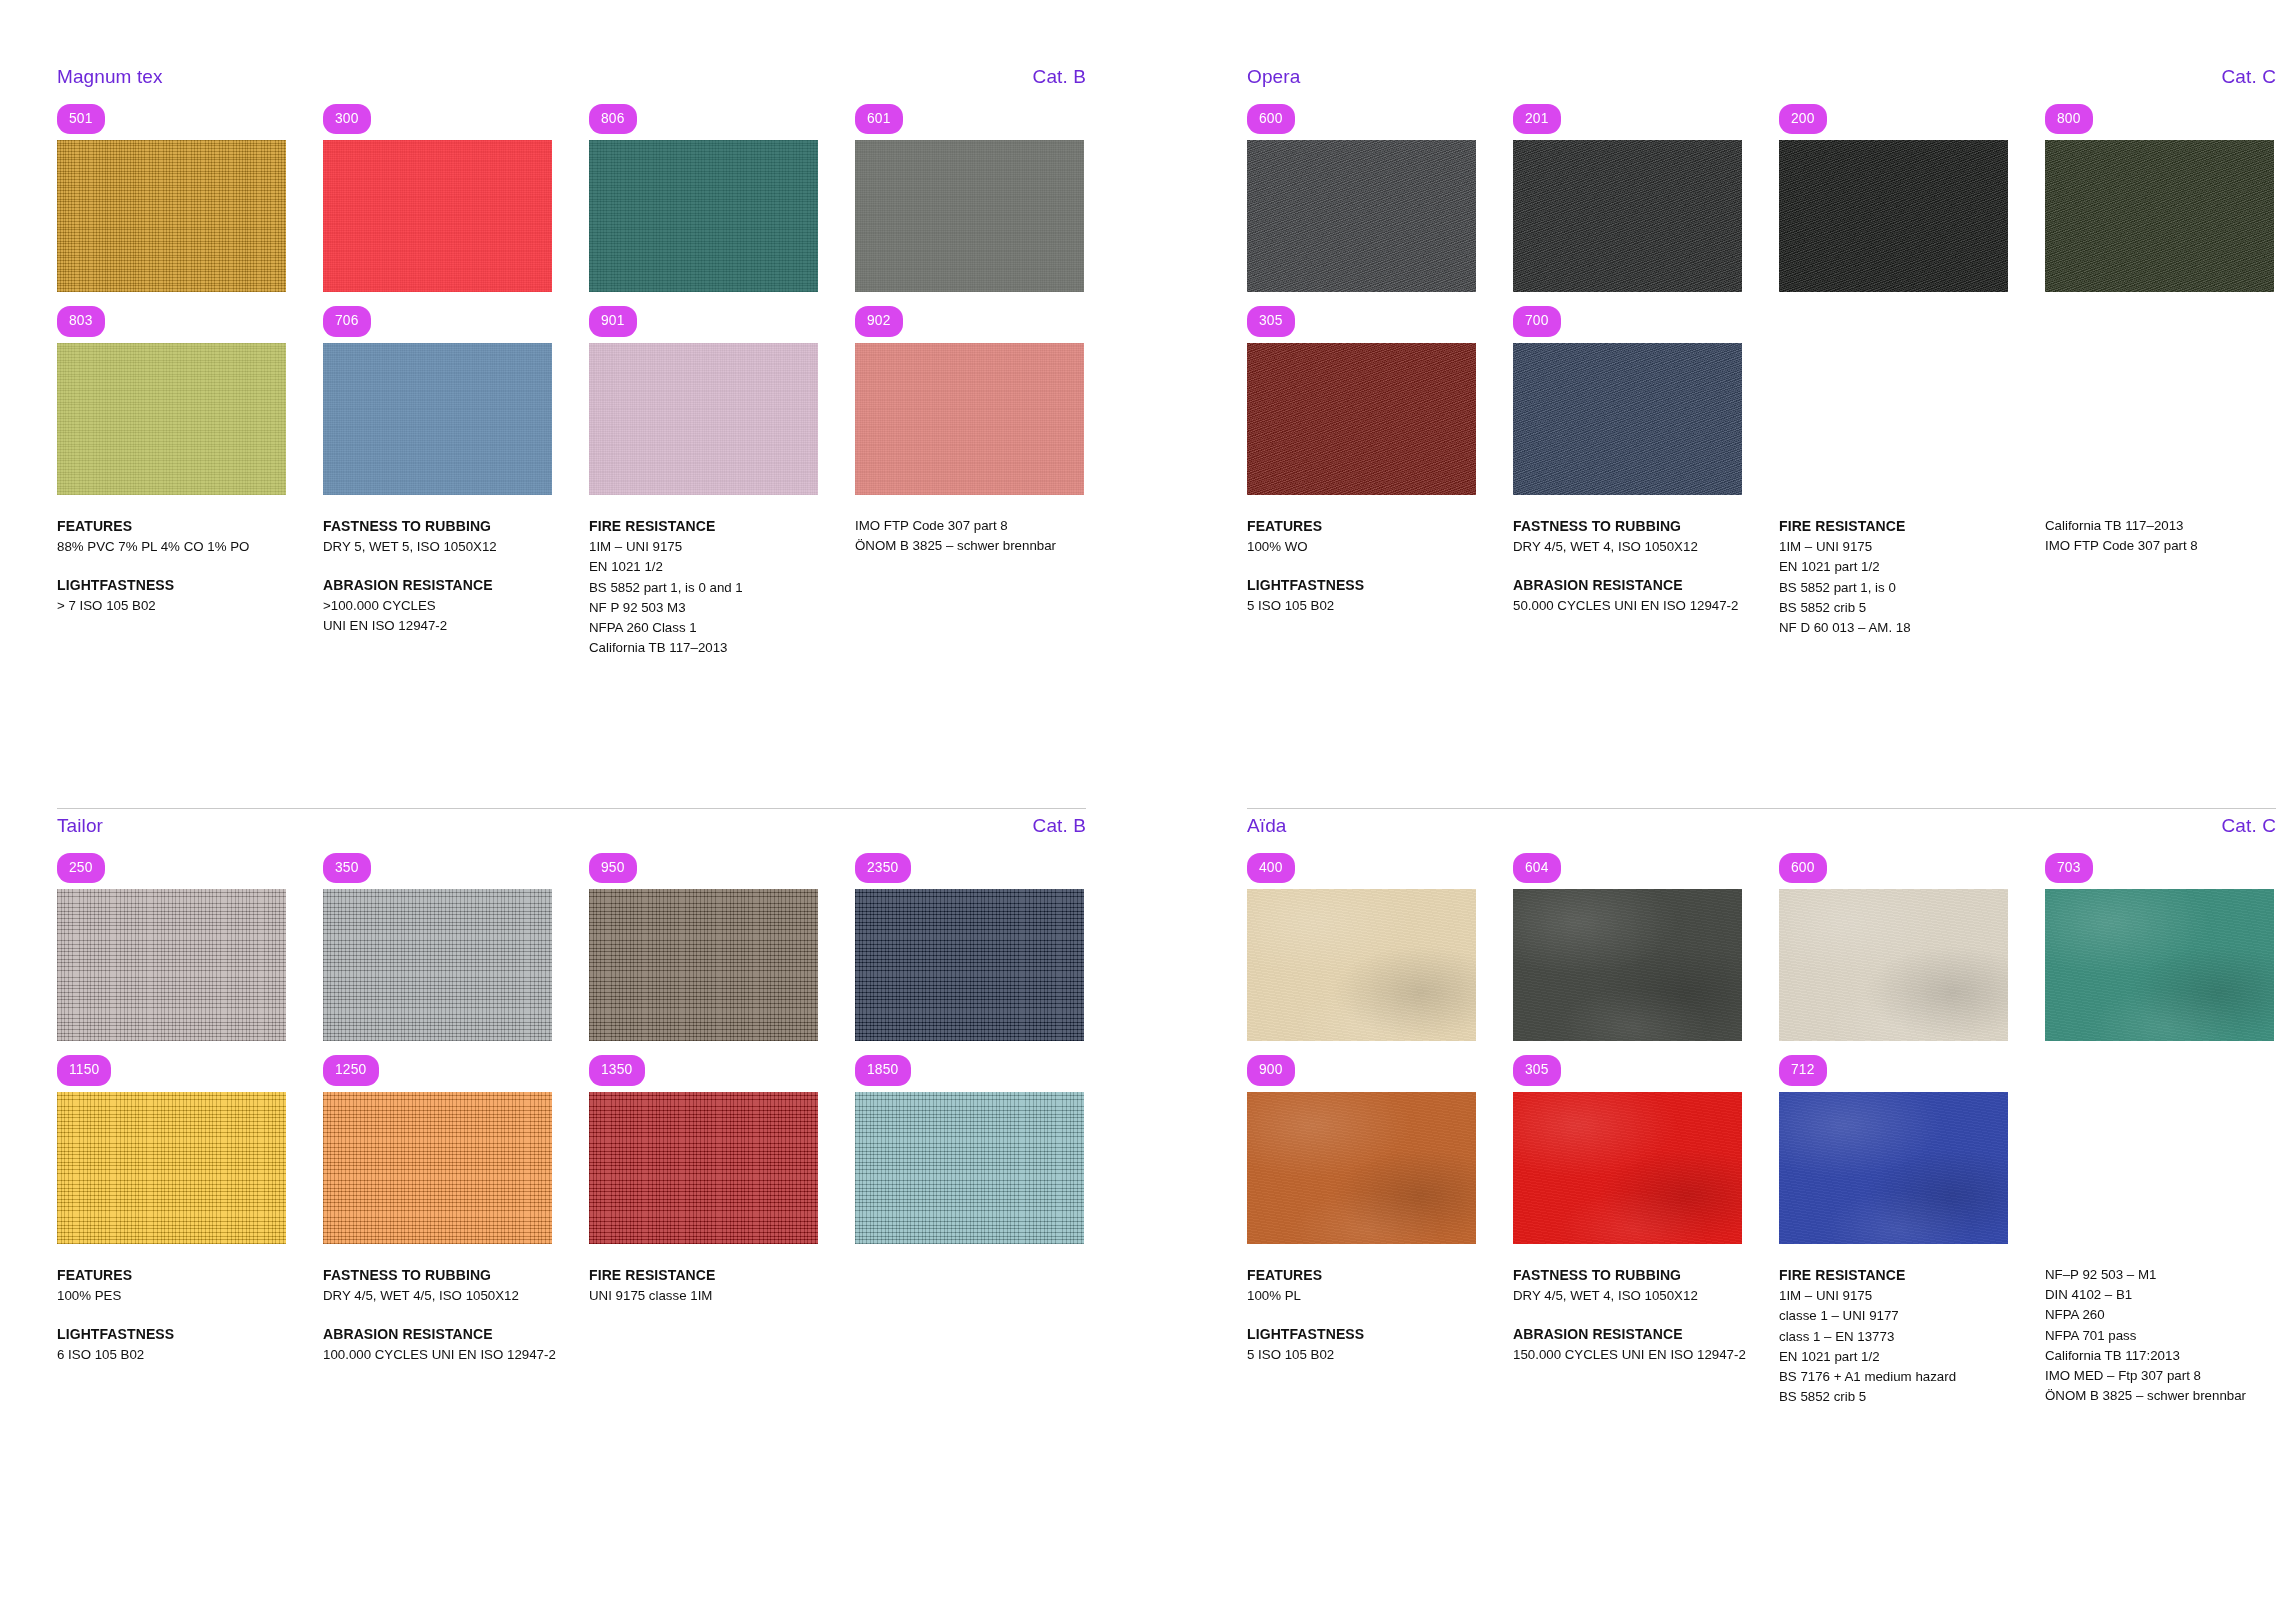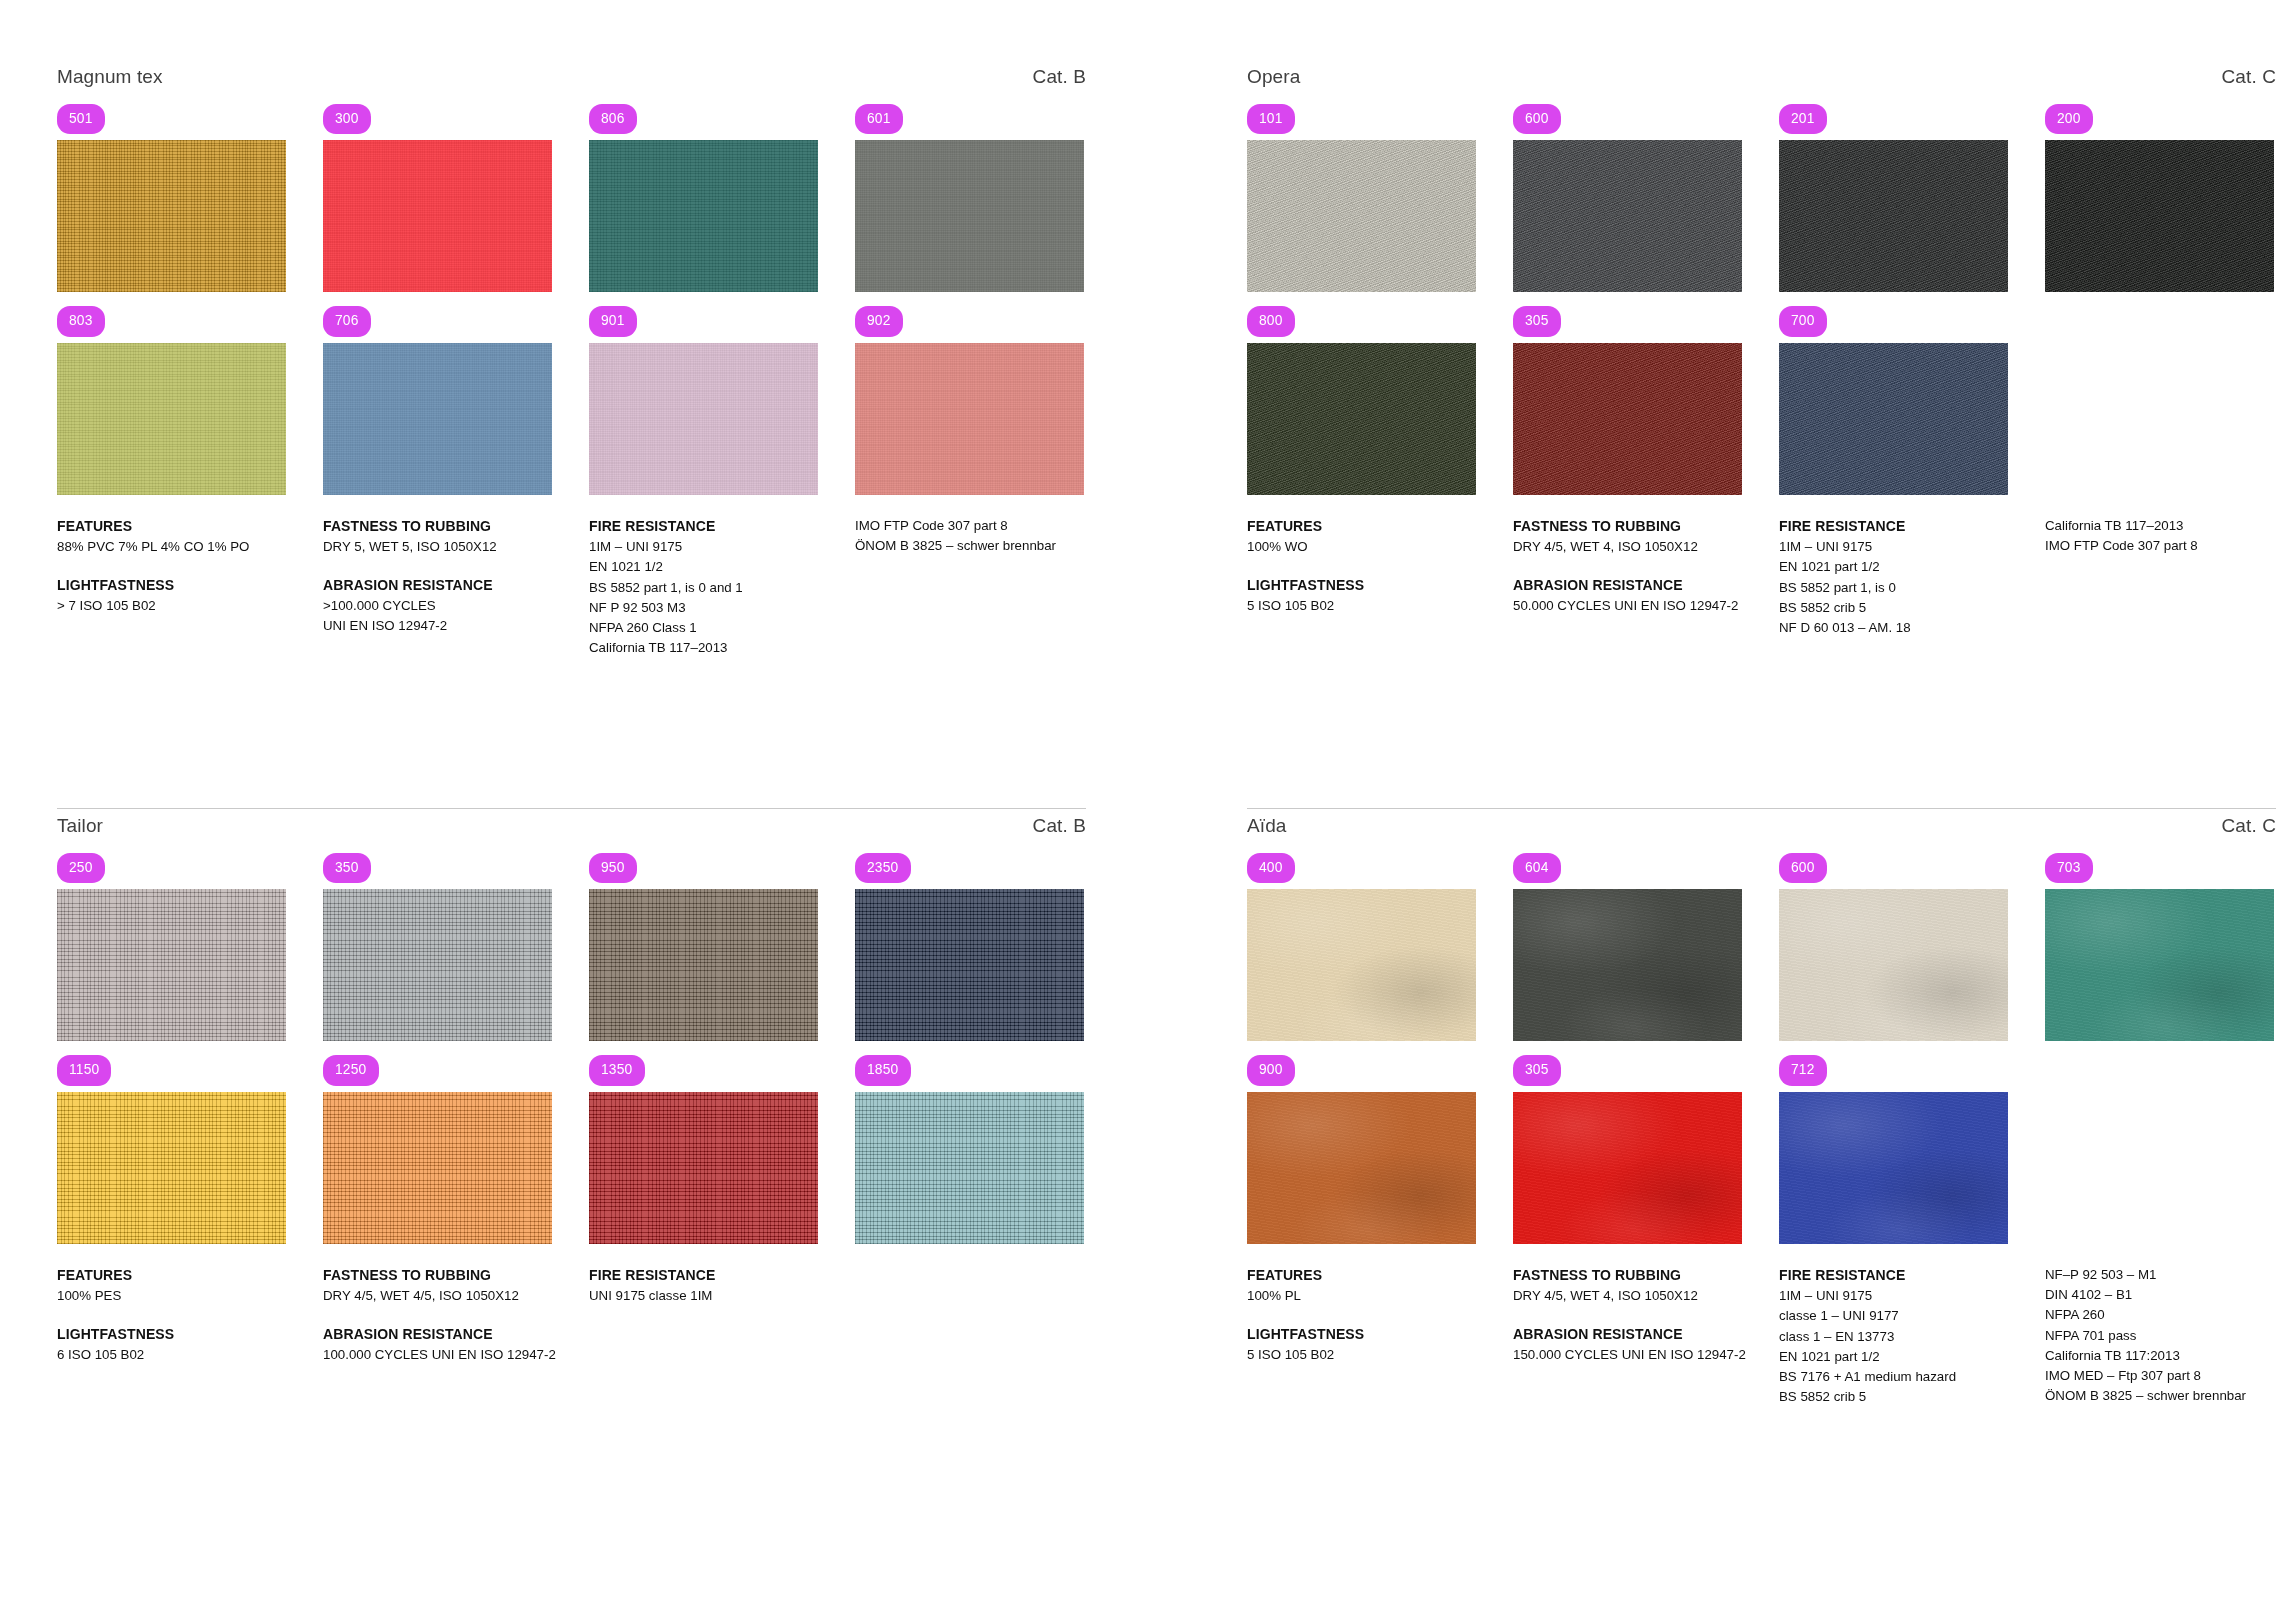--- a/index.html
+++ b/index.html
@@ -30,21 +30,21 @@
   .q-tr { left: 1247px; top: 66px; }
   .q-bl { left: 57px;   top: 815px; }
   .q-br { left: 1247px; top: 815px; }
 
   .section-head {
     display: flex;
     justify-content: space-between;
     align-items: baseline;
     font-size: 19px;
     letter-spacing: 0.1px;
-    color: #404040;
+    color: #6d28d9;
     margin-bottom: 15.6px;
   }
   .section-title { font-weight: 400; }
   .section-cat { font-weight: 400; }
 
   .swatch-grid {
     display: grid;
     grid-template-columns: repeat(4, 229px);
     column-gap: 37px;
     row-gap: 13.8px;
@@ -220,24 +220,20 @@
           </div>
         </div>
       </div>
     </div>
   <div class="quadrant q-tr">
       <div class="section-head">
         <div class="section-title">Opera</div>
         <div class="section-cat">Cat. C</div>
       </div>
       <div class="swatch-grid">
-        <div class="swatch-cell"><div class="badge">101</div><div class="swatch">
-            <div class="base" style="background: rgb(200, 198, 186);"></div>
-            <div class="tex tex-felt"></div>
-          </div></div>
         <div class="swatch-cell"><div class="badge">600</div><div class="swatch">
             <div class="base" style="background: rgb(68, 71, 74);"></div>
             <div class="tex tex-felt"></div>
           </div></div>
         <div class="swatch-cell"><div class="badge">201</div><div class="swatch">
             <div class="base" style="background: rgb(42, 44, 44);"></div>
             <div class="tex tex-felt"></div>
           </div></div>
         <div class="swatch-cell"><div class="badge">200</div><div class="swatch">
             <div class="base" style="background: rgb(26, 28, 26);"></div>

